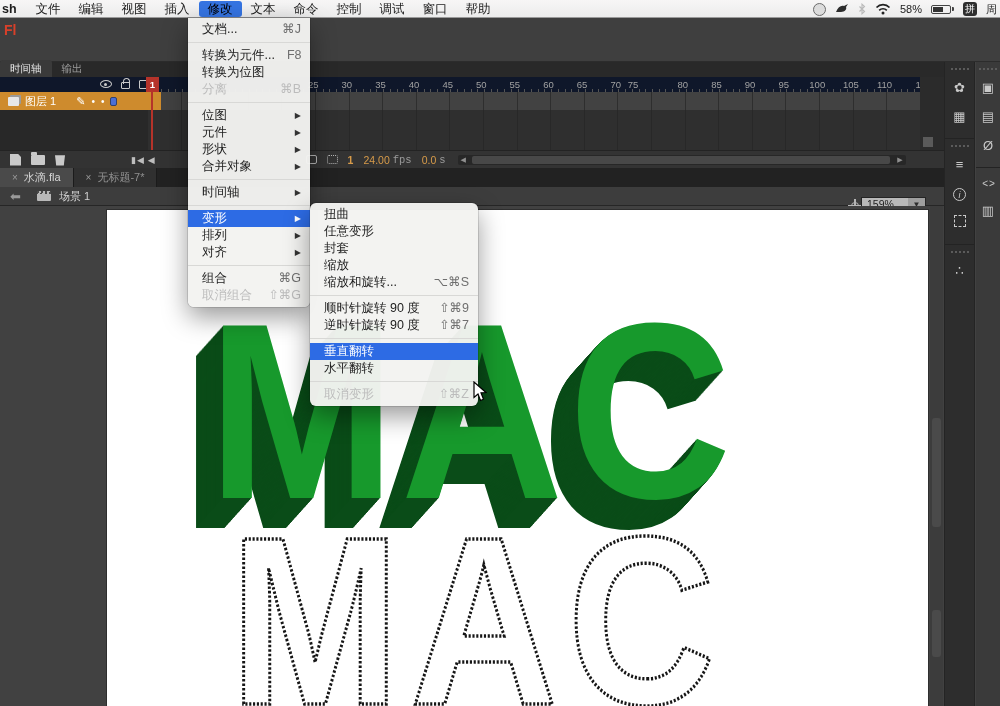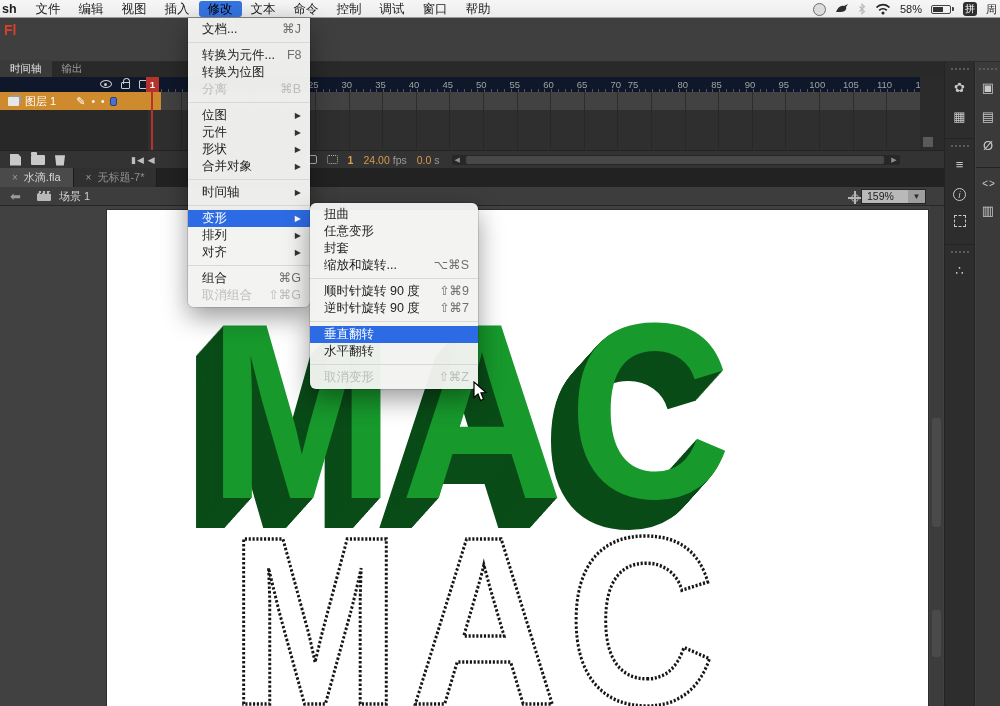--- a/index.html
+++ b/index.html
@@ -67,40 +67,40 @@
     display:flex; align-items:center; font-size:10px; color:#bdbdbd; }
   .tlb-ico { margin-left:10px; }
   .ico-newpage { width:11px; height:12px; background:#c9c9c9; clip-path:polygon(0 0,70% 0,100% 30%,100% 100%,0 100%); }
   .ico-folder { width:14px; height:10px; background:#c9c9c9; border-radius:1px; position:relative; }
   .ico-folder::before { content:""; position:absolute; left:0; top:-3px; width:6px; height:3px; background:#c9c9c9; border-radius:1px 1px 0 0; }
   .ico-trash { width:10px; height:12px; background:#c9c9c9; clip-path:polygon(0 15%,100% 15%,88% 100%,12% 100%); position:relative; }
   .playback { color:#bdbdbd; font-size:9px; letter-spacing:1px; margin-left:66px; }
   .onion { width:11px; height:9px; border:1.5px solid #b5b5b5; border-radius:2px; }
   .onion.dashed { border-style:dotted; }
   .num-orange { color:#d79b4a; font-size:10.5px; }
-  .unit-gray { color:#9a9a9a; font-size:10.5px; }
+  .unit-gray { color:#9a9a9a; font-size:10.5px;font-family:Liberation Mono, monospace; }
   #tl-hscroll { position:relative; margin-left:12px; width:448px; height:10px; background:#272727; border-radius:2px; }
   #tl-hscroll .thumb { position:absolute; left:14px; top:1px; width:418px; height:8px; background:#484848; border-radius:2px; }
   #tl-hscroll .arr { position:absolute; top:0; font-size:7px; color:#8f8f8f; line-height:10px; }
 
   
   #doctab-bar { left:0; top:168px; width:944px; height:19px; background:#222; display:flex; align-items:stretch; }
   .doctab { display:flex; align-items:center; gap:6px; font-size:11px; padding:0 12px; color:#8f8f8f; background:#303030; border-right:1px solid #1b1b1b; }
   .doctab.active { background:#4a4a4a; color:#d6d6d6; }
   .doctab .close { font-size:10px; color:#9a9a9a; }
 
   
   #edit-bar { left:0; top:187px; width:944px; height:19px; background:#3d3d3d; border-bottom:1px solid #262626;
     display:flex; align-items:center; font-size:11px; color:#cfcfcf; }
   .back-arrow { color:#9a9a9a; font-size:13px; margin-left:10px; }
   .clapper { width:14px; height:10px; background:#b9b9b9; border-radius:1px; margin-left:16px; position:relative; }
   .clapper::before { content:""; position:absolute; left:0; top:0; width:14px; height:3px;
     background:repeating-linear-gradient(110deg,#4a4a4a 0 2px,#b9b9b9 2px 4px); }
   #scene-label { margin-left:8px; }
-  #edit-right { position:absolute; right:18px; top:2px; display:flex; align-items:flex-end; }
+  #edit-right { position:absolute; right:18px; top:10px; display:flex; align-items:flex-end; }
   .crosshair { width:13px; height:13px; position:relative; }
   .crosshair::before { content:""; position:absolute; left:6px; top:0; width:1.5px; height:13px; background:#b5b5b5; }
   .crosshair::after { content:""; position:absolute; left:0; top:6px; width:13px; height:1.5px; background:#b5b5b5; }
   .crosshair .ring { position:absolute; left:2.5px; top:2.5px; width:8px; height:8px; border:1.5px solid #b5b5b5; border-radius:50%; }
   #zoom-select { display:flex; height:15px; border:1px solid #242424; }
   #zoom-value { width:46px; background:#b9b9b9; color:#1d1d1d; font-size:10.5px; line-height:13px; padding-left:5px; }
   #zoom-arrow { width:17px; background:#9e9e9e; color:#2c2c2c; font-size:8px; text-align:center; line-height:13px; }
 
   
   #pasteboard { left:0; top:206px; width:944px; height:500px; background:#414141; }
@@ -382,20 +382,23 @@
       <div class="mi">
         <span class="lbl">扭曲</span>
       </div>
       <div class="mi">
         <span class="lbl">任意变形</span>
       </div>
       <div class="mi">
         <span class="lbl">封套</span>
       </div>
       <div class="mi">
+        <span class="lbl">缩放</span>
+      </div>
+      <div class="mi">
         <span class="lbl">缩放和旋转...</span>
         <span class="sc">⌥⌘S</span>
       </div>
       <div class="sep"></div>
       <div class="mi">
         <span class="lbl">顺时针旋转 90 度</span>
         <span class="sc">⇧⌘9</span>
       </div>
       <div class="mi">
         <span class="lbl">逆时针旋转 90 度</span>

